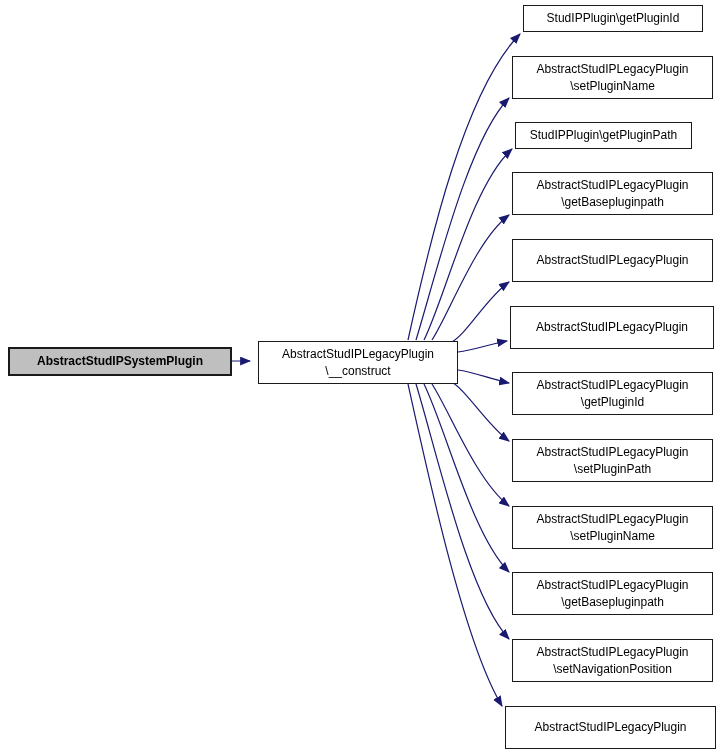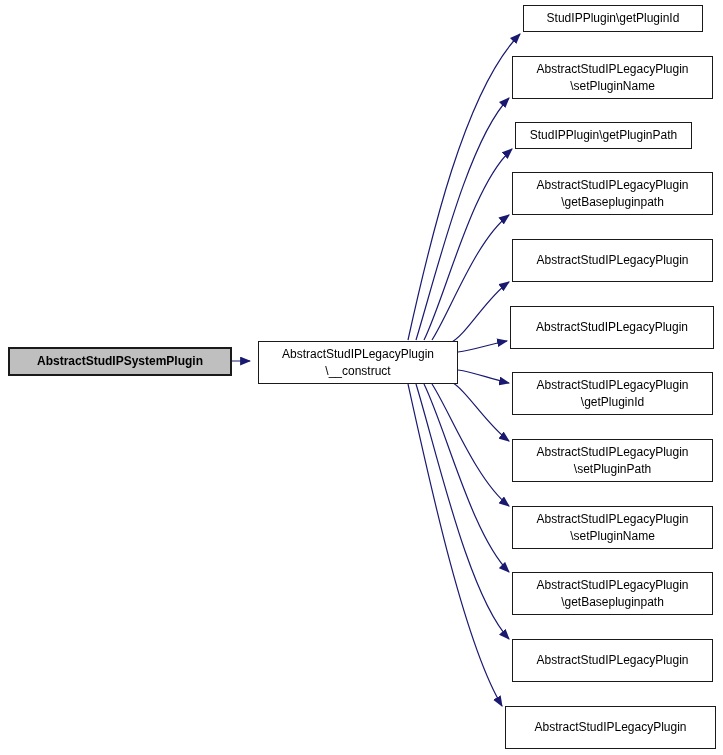--- a/index.html
+++ b/index.html
@@ -117,19 +117,20 @@
     <span>\setPluginName</span>
   </div>
 
   <div class="node" style="left:512px; top:572px; width:201px; height:43px;">
     <span>AbstractStudIPLegacyPlugin</span>
     <span>\getBasepluginpath</span>
   </div>
 
   <div class="node" style="left:512px; top:639px; width:201px; height:43px;">
     <span>AbstractStudIPLegacyPlugin</span>
+    <span>\setNavigationPosition</span>
   </div>
 
   <div class="node" style="left:505px; top:706px; width:211px; height:43px;">
     <span>AbstractStudIPLegacyPlugin</span>
   </div>
 
 </div>
 
 </body></html>

